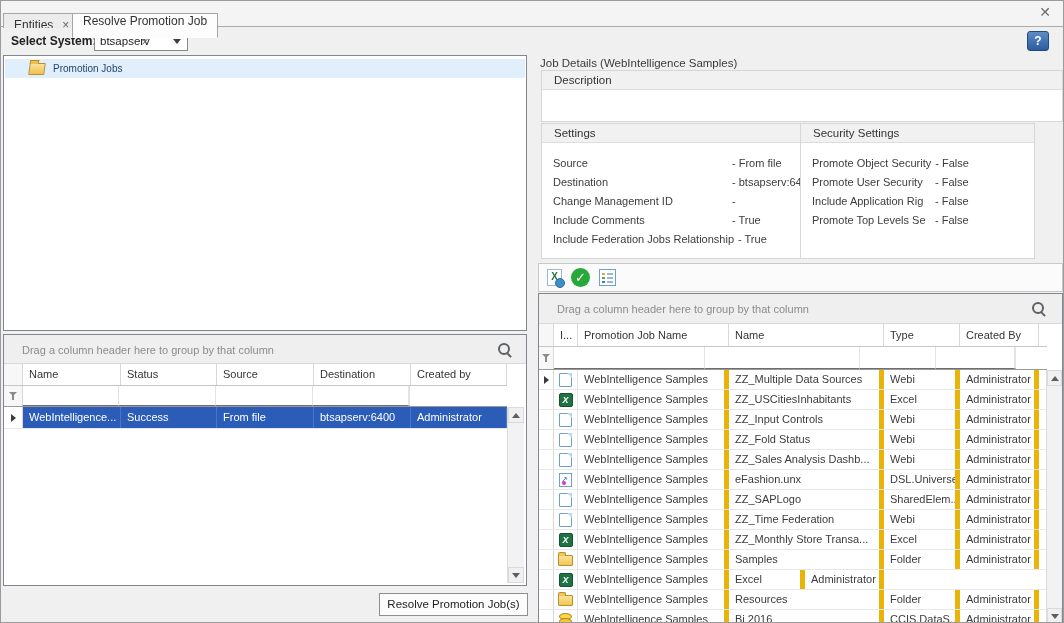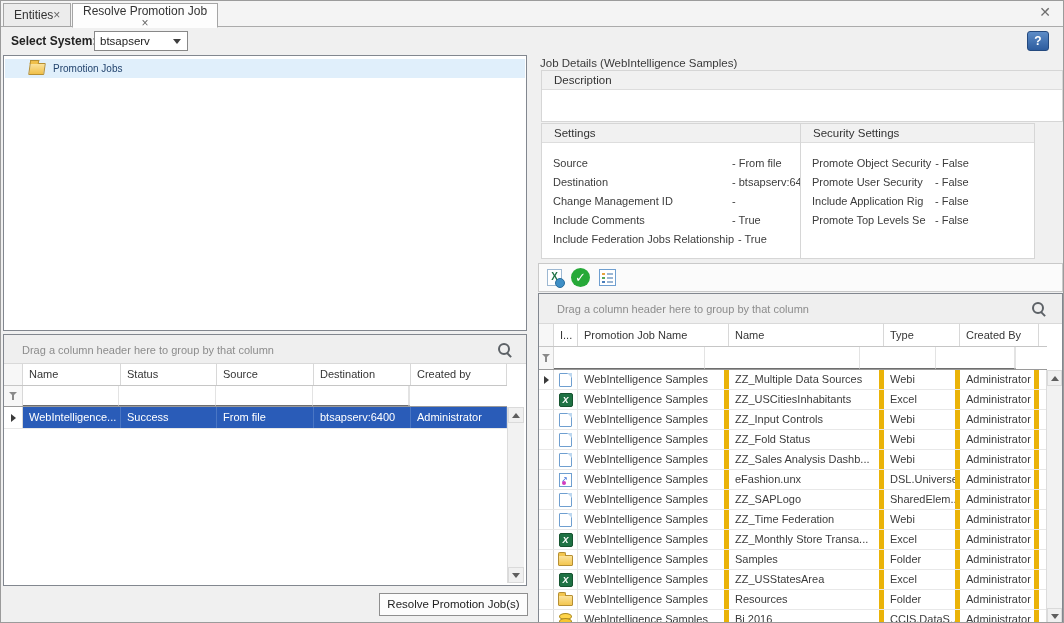--- a/index.html
+++ b/index.html
@@ -4,21 +4,21 @@
 <style>
   * { margin:0; padding:0; box-sizing:border-box; }
   html,body { background:#d8d8d8; }
   body { font-family:"Liberation Sans","DejaVu Sans",sans-serif; }
   .app { position:relative; width:1064px; height:623px; background:#f0f0f0; overflow:hidden;
          border:1px solid #9b9b9b; font-size:11px; color:#3b3b3b; }
 
   
   .tabstrip { position:absolute; left:0; top:0; width:100%; height:26px; background:#f4f4f4;
               border-bottom:1px solid #ababab; }
-  .tab { position:absolute; top:2px; height:24px; display:flex; align-items:center; 
+  .tab { position:absolute; top:12px; height:24px; display:flex; align-items:center; gap:9px;
          padding:0 10px; border:1px solid #a5a5a5; font-size:12px; color:#333; }
   .tab.inactive { left:2px; background:#ececec; }
   .tab.active { left:71px; background:#fdfdfd; height:25px; border-bottom:1px solid #fdfdfd; z-index:2;flex-direction:column; }
   .tab-close { color:#666; font-size:12px; line-height:10px; cursor:default; }
   .win-close { position:absolute; right:12px; top:4px; color:#6e6e6e; font-size:14px; line-height:14px; }
 
   
   .sysbar { position:absolute; left:0; top:27px; width:100%; height:26px; background:#f0f0f0; }
   .sysbar-label { position:absolute; left:10px; top:6px; font-weight:bold; font-size:12px; color:#222; }
   .combo { position:absolute; left:93px; top:3px; width:94px; height:20px; background:#fff;
@@ -476,21 +476,20 @@
           <div class="cell rc-3">Folder</div>
           <div class="cell rc-4">Administrator</div>
         </div>
 
         <div class="rg-row">
           <span class="ind-cell"></span>
           <span class="icon-cell">
             <i class="file-icon ic-excel"></i>
           </span>
           <div class="cell rc-1">WebIntelligence Samples</div>
-          <div class="cell rc-2">ZZ_USStatesArea</div>
           <div class="cell rc-3">Excel</div>
           <div class="cell rc-4">Administrator</div>
         </div>
 
         <div class="rg-row">
           <span class="ind-cell"></span>
           <span class="icon-cell">
             <i class="file-icon ic-folder"></i>
           </span>
           <div class="cell rc-1">WebIntelligence Samples</div>

